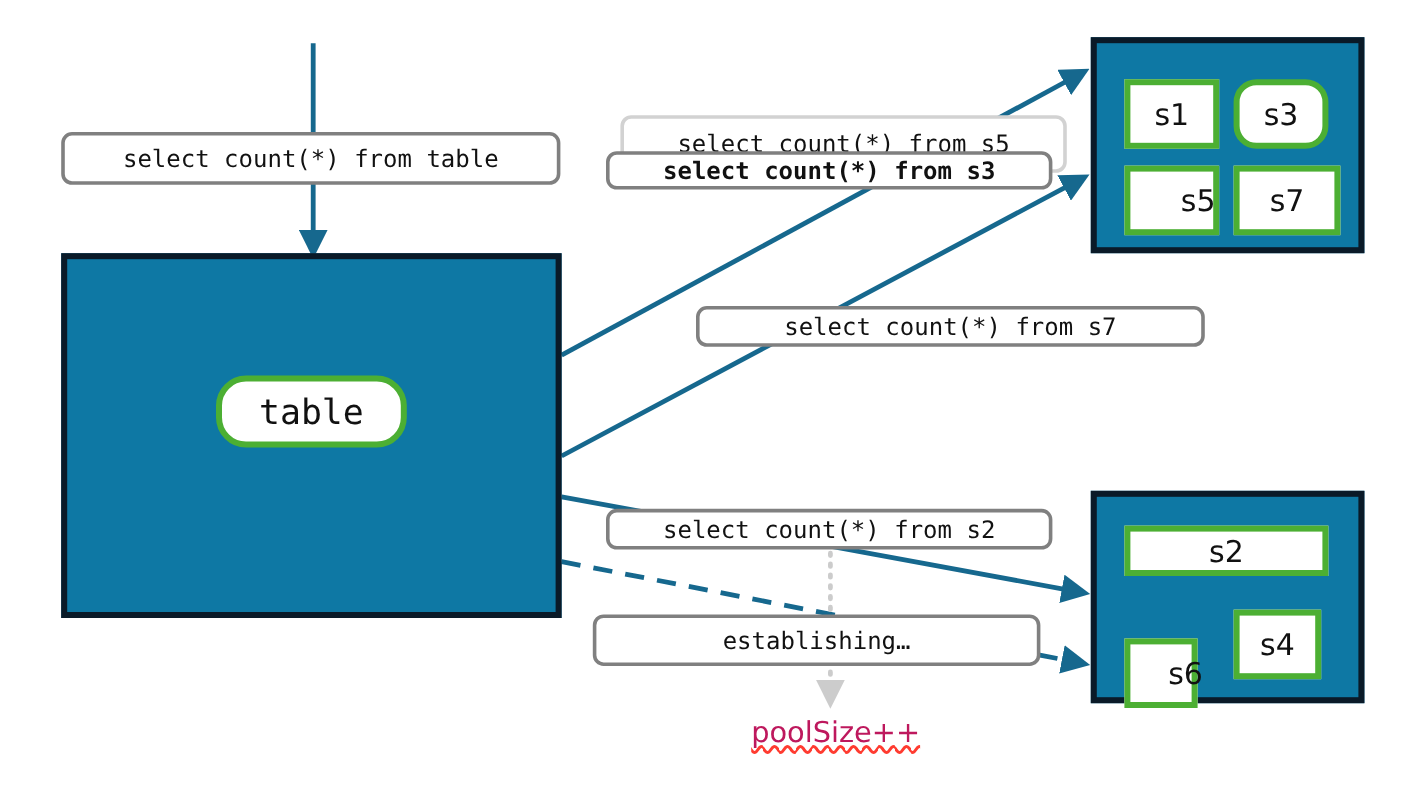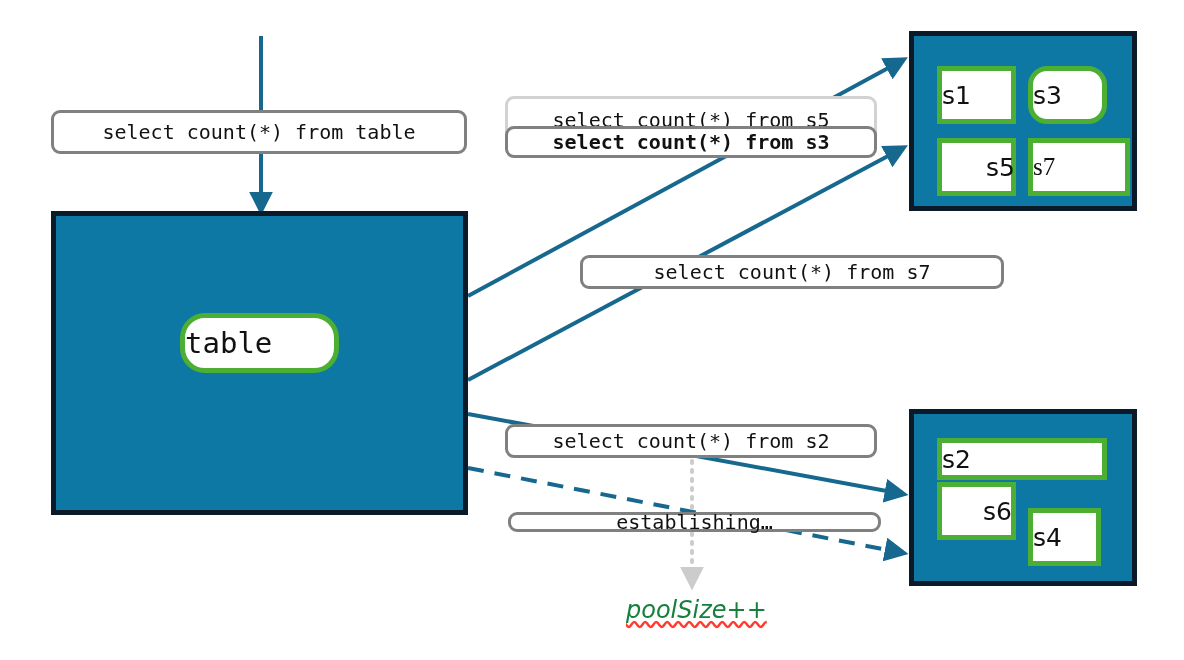--- a/index.html
+++ b/index.html
@@ -35,21 +35,21 @@
   }
 
   
   .node {
     position: absolute;
     box-sizing: border-box;
     background: #ffffff;
     border: 5px solid #4CAF33;
     display: flex;
     align-items: center;
-    justify-content: flex-start;
+    justify-content: center;
     color: #111111;
     z-index: 3;
   }
   .node.sans {
     font-family: "DejaVu Sans", "Liberation Sans", sans-serif;
     font-size: 25px;
   }
   .node.mono {
     font-family: "DejaVu Sans Mono", "Liberation Mono", monospace;
     font-size: 29px;
@@ -74,27 +74,26 @@
   .pill.light {
     border-color: #D2D2D2;
     z-index: 3;
   }
 
   
   .ghost-text {
     position: absolute;
     font-family: "DejaVu Sans", "Liberation Sans", sans-serif;
     font-size: 24px;
-    color: #15803d;
+    color: #be185d;
     white-space: nowrap;
     z-index: 4;
     text-decoration: underline wavy #FF3B30;
     text-decoration-skip-ink: none;
     text-underline-offset: 3px;
-    font-style: italic;
   }
 </style>
 </head>
 <body>
 
 <div id="canvas">
 
   <svg id="arrow-layer" viewBox="0 0 1184 660" width="1184" height="660" xmlns="http://www.w3.org/2000/svg">
     <defs>
       <marker id="ah" markerWidth="6" markerHeight="6" refX="4.6" refY="3" orient="auto" markerUnits="strokeWidth">
@@ -132,53 +131,53 @@
 
   <div class="node sans" style="left:937px; top:66px; width:79px; height:58px;">
     <span>s1</span>
   </div>
   <div class="node sans" style="left:1028px; top:66px; width:79px; height:58px;border-radius:19px;">
     <span>s3</span>
   </div>
   <div class="node sans" style="left:937px; top:138px; width:79px; height:58px;padding-left:44px;">
     <span>s5</span>
   </div>
-  <div class="node sans" style="left:1028px; top:138px; width:102px; height:58px;font-family:Liberation Serif, serif;">
+  <div class="node sans" style="left:1028px; top:138px; width:89px; height:58px;">
     <span>s7</span>
   </div>
 
   <div class="pool" style="left:909px; top:409px; width:228px; height:177px;"></div>
 
   <div class="node sans" style="left:937px; top:438px; width:170px; height:42px;">
     <span>s2</span>
   </div>
-  <div class="node sans" style="left:937px; top:482px; width:79px; height:58px;padding-left:41px;">
+  <div class="node sans" style="left:937px; top:532px; width:61px; height:58px;padding-left:41px;">
     <span>s6</span>
   </div>
   <div class="node sans" style="left:1028px; top:508px; width:73px; height:58px;">
     <span>s4</span>
   </div>
 
-  <div class="pill light" style="left:505px; top:96px; width:372px; height:48px;align-items:center;">
+  <div class="pill light" style="left:517px; top:96px; width:372px; height:48px;align-items:center;">
     <span>select count(*) from s5</span>
   </div>
 
   <div class="pill" style="left:505px; top:126px; width:372px; height:32px;font-weight:bold;">
     <span>select count(*) from s3</span>
   </div>
 
   <div class="pill" style="left:580px; top:255px; width:424px; height:34px;">
     <span>select count(*) from s7</span>
   </div>
 
   <div class="pill" style="left:505px; top:424px; width:372px; height:34px;">
     <span>select count(*) from s2</span>
   </div>
 
-  <div class="pill" style="left:508px; top:512px; width:373px; height:20px;">
+  <div class="pill" style="left:494px; top:512px; width:373px; height:43px;">
     <span>establishing…</span>
   </div>
 
   <div class="ghost-text" style="left:626px; top:596px;">
     <span>poolSize++</span>
   </div>
 
 </div>
 
 </body></html>

